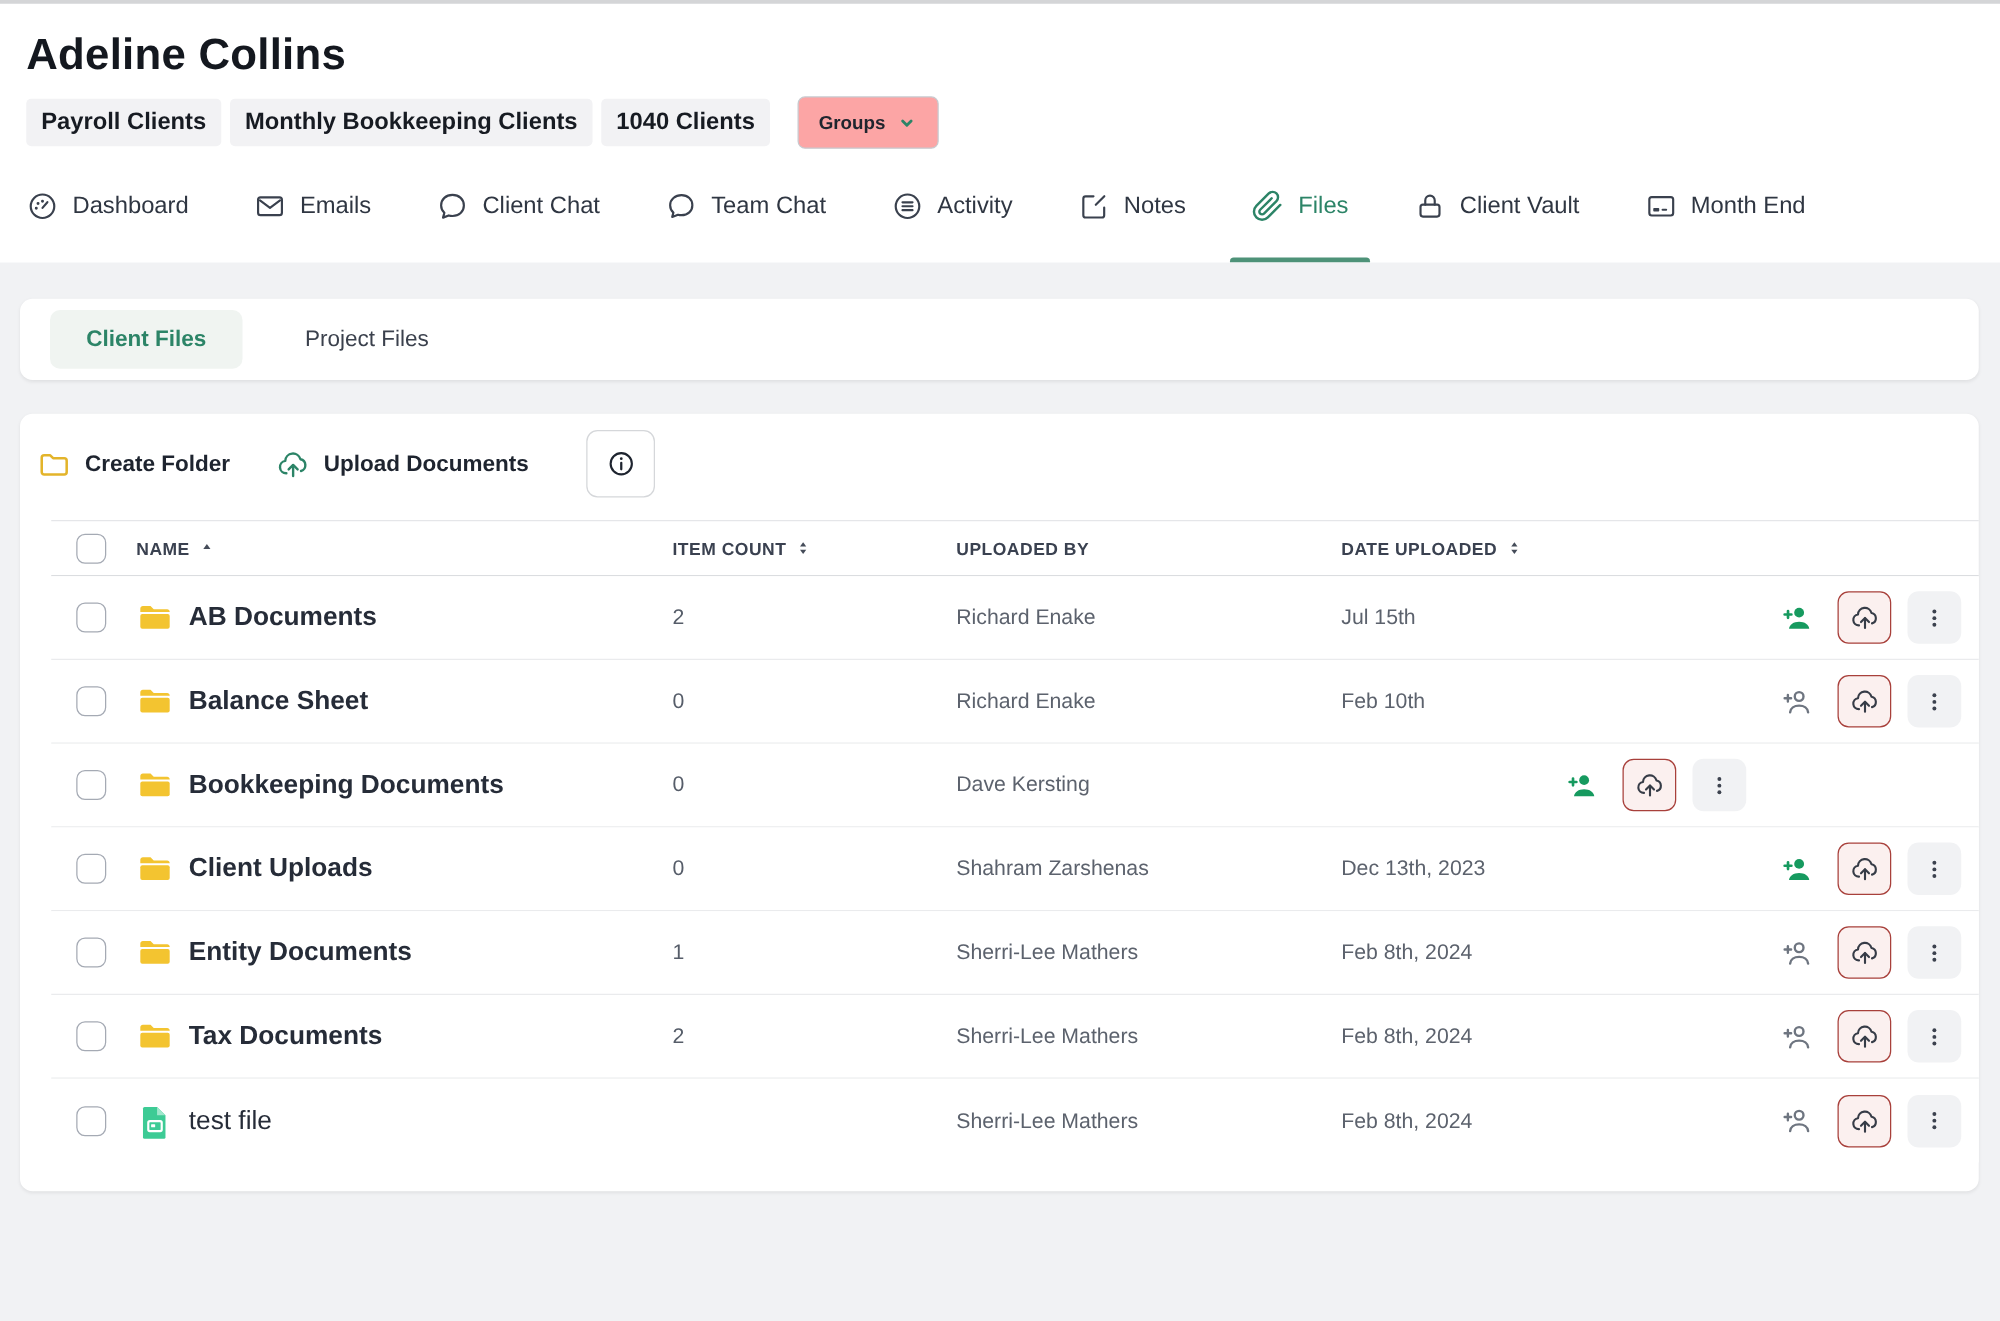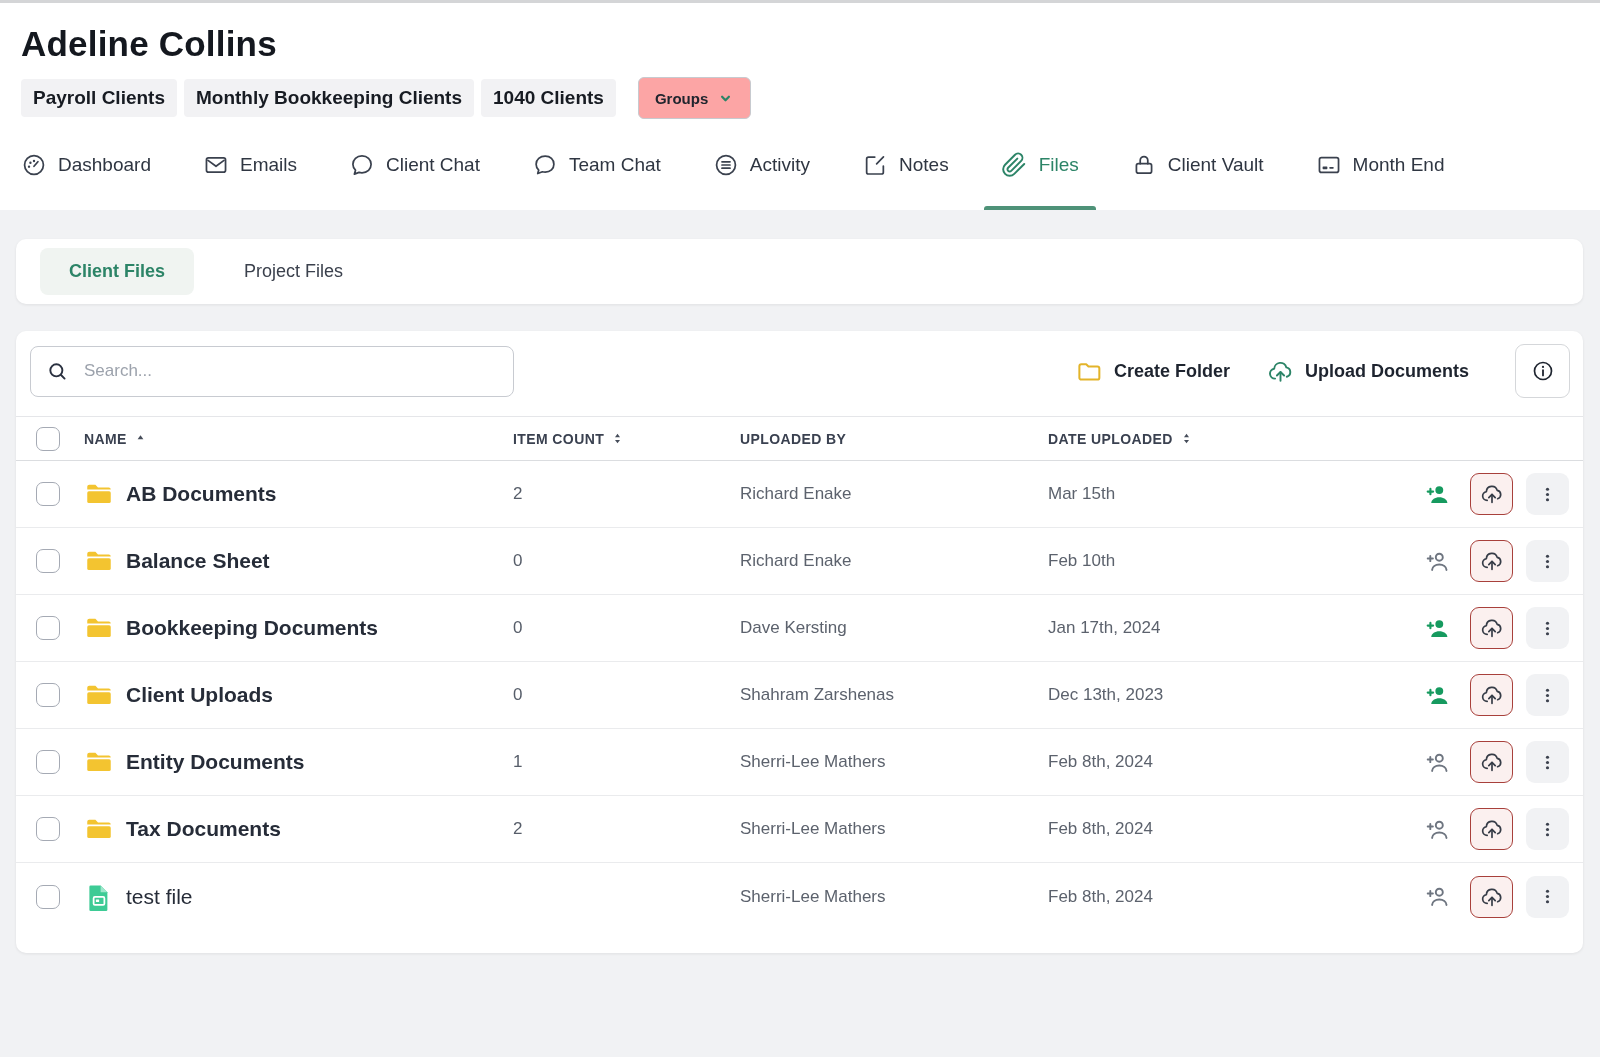--- a/index.html
+++ b/index.html
@@ -55,21 +55,21 @@
     font-family:inherit; font-size:18px; font-weight:700; color:#1E242F; padding:0; }
   .toolbar-action .icon { width:27px; height:27px; }
   .icon-create-folder { color:#E3B42A; }
   .icon-upload-docs { color:#2C8467; }
   .ta-upload { margin-left:37px; }
   .info-btn { margin-left:46px; width:55px; height:54px; border:1px solid #D5D7DA; border-radius:9px;
     background:#fff; display:flex; align-items:center; justify-content:center; color:#1E242F; cursor:pointer; }
   .info-btn .icon { width:24px; height:24px; }
 
   
-  .table-wrap { margin-top:18px; }
+  .table-wrap { margin-top:18px;padding-left:25px; }
   .t-head { height:45px; display:grid; align-items:center;
     grid-template-columns:48px 429px 227px 308px 1fr 172px; padding-left:20px;
     border-top:1px solid #E5E6E9; border-bottom:1px solid #DBDDE0;
     color:#3A4150; font-size:14px; font-weight:700; letter-spacing:.4px; }
   .th { display:flex; align-items:center; gap:6px; cursor:pointer; }
   .sort-icon { width:15px; height:15px; color:#454C59; }
   .t-row { height:67px; display:grid; align-items:center;
     grid-template-columns:48px 42px 387px 227px 308px 1fr 172px; padding-left:20px;
     border-bottom:1px solid #EAEBED; background:#fff; }
   .t-row:last-of-type { border-bottom:none; }
@@ -197,29 +197,20 @@
 <div class="page-body">
 
   <div class="card subtab-card">
     <button class="subtab active">Client Files</button>
       <button class="subtab">Project Files</button>
   </div>
 
   <div class="card main-card">
 
     <div class="toolbar">
-      <div class="search-box">
-        <span class="icon" data-icon="search-icon">
-            <svg viewBox="0 0 24 24" fill="none" stroke="currentColor" stroke-width="1.6" stroke-linecap="round" stroke-linejoin="round">
-              <circle cx="10.8" cy="10.8" r="6.3" stroke-width="2"></circle>
-              <path d="m15.7 15.7 3.7 3.7" stroke-width="2"></path>
-            </svg>
-          </span>
-        <input type="text" placeholder="Search..." style="">
-      </div>
       <div class="toolbar-right">
         <button class="toolbar-action">
           <span class="icon icon-create-folder" data-icon="create-folder-icon">
               <svg viewBox="0 0 24 24" fill="none" stroke="currentColor" stroke-width="1.6" stroke-linecap="round" stroke-linejoin="round">
                 <path d="M3 7.3c0-1 .8-1.75 1.75-1.75h4.3l2.05 2.05h7.9c.97 0 1.75.78 1.75 1.75v8.1c0 .97-.78 1.75-1.75 1.75H4.75A1.75 1.75 0 0 1 3 17.45Z" stroke-width="1.8"></path>
               </svg>
             </span>
           <span>Create Folder</span>
         </button>
         <button class="toolbar-action ta-upload">
@@ -284,21 +275,21 @@
           <span class="checkbox"></span>
           <span class="row-icon icon" data-icon="folder-icon">
             <svg viewBox="0 0 24 24" fill="none" stroke="currentColor" stroke-width="1.6" stroke-linecap="round" stroke-linejoin="round">
               <path d="M2.6 8.4V6.3c0-.9.73-1.63 1.63-1.63h4.9l2.05 2.05h8.6c.9 0 1.63.73 1.63 1.63v.05Z" fill="#F3C430" stroke="none"></path>
               <rect x="2.6" y="9.8" width="18.8" height="9.4" rx="1.3" fill="#F3C430" stroke="none"></rect>
             </svg>
           </span>
           <span class="row-name bold">AB Documents</span>
           <span class="cell-count">2</span>
           <span class="cell-by">Richard Enake</span>
-          <span class="cell-date">Mar 15th</span>
+          <span class="cell-date">Jul 15th</span>
           <span class="row-actions">
             <span class="share-icon icon" data-icon="user-add-filled-icon">
               <svg viewBox="0 0 24 24" fill="none" stroke="currentColor" stroke-width="1.6" stroke-linecap="round" stroke-linejoin="round">
                 <circle cx="13.6" cy="8.1" r="3.5" fill="currentColor" stroke="none"></circle>
                 <path d="M6.4 19.6c.3-3.1 3.3-5.1 7.2-5.1s6.9 2 7.2 5.1Z" fill="currentColor" stroke="none"></path>
                 <path d="M3.3 9.4h4.8M5.7 7v4.8" stroke-width="1.9"></path>
               </svg>
             </span>
             <button class="upload-btn">
               <span class="icon" data-icon="upload-cloud-icon">
@@ -364,21 +355,20 @@
           <span class="checkbox"></span>
           <span class="row-icon icon" data-icon="folder-icon">
             <svg viewBox="0 0 24 24" fill="none" stroke="currentColor" stroke-width="1.6" stroke-linecap="round" stroke-linejoin="round">
               <path d="M2.6 8.4V6.3c0-.9.73-1.63 1.63-1.63h4.9l2.05 2.05h8.6c.9 0 1.63.73 1.63 1.63v.05Z" fill="#F3C430" stroke="none"></path>
               <rect x="2.6" y="9.8" width="18.8" height="9.4" rx="1.3" fill="#F3C430" stroke="none"></rect>
             </svg>
           </span>
           <span class="row-name bold">Bookkeeping Documents</span>
           <span class="cell-count">0</span>
           <span class="cell-by">Dave Kersting</span>
-          <span class="cell-date">Jan 17th, 2024</span>
           <span class="row-actions">
             <span class="share-icon icon" data-icon="user-add-filled-icon">
               <svg viewBox="0 0 24 24" fill="none" stroke="currentColor" stroke-width="1.6" stroke-linecap="round" stroke-linejoin="round">
                 <circle cx="13.6" cy="8.1" r="3.5" fill="currentColor" stroke="none"></circle>
                 <path d="M6.4 19.6c.3-3.1 3.3-5.1 7.2-5.1s6.9 2 7.2 5.1Z" fill="currentColor" stroke="none"></path>
                 <path d="M3.3 9.4h4.8M5.7 7v4.8" stroke-width="1.9"></path>
               </svg>
             </span>
             <button class="upload-btn">
               <span class="icon" data-icon="upload-cloud-icon">

